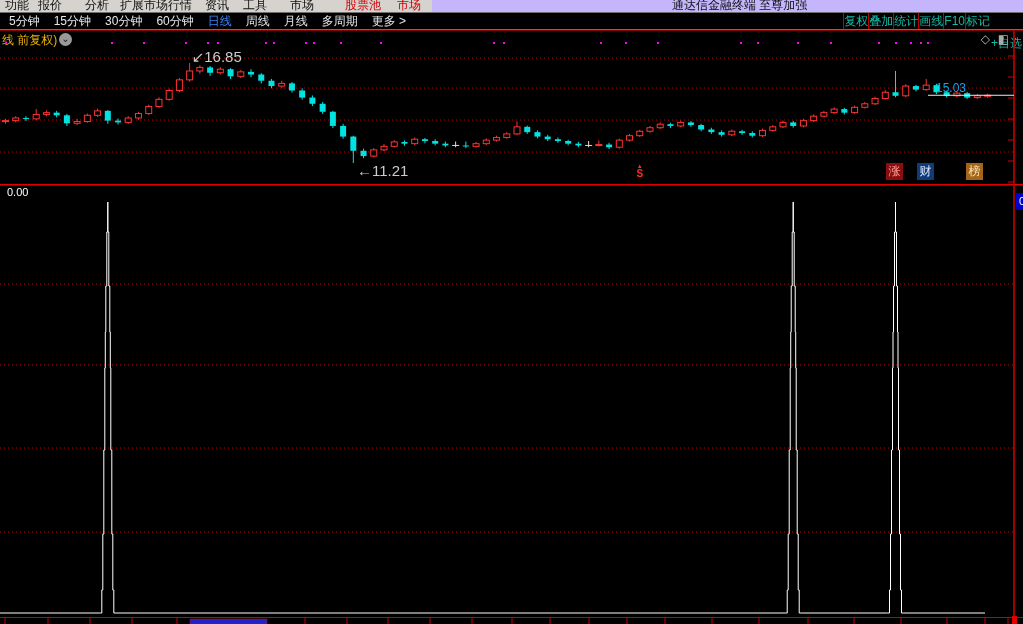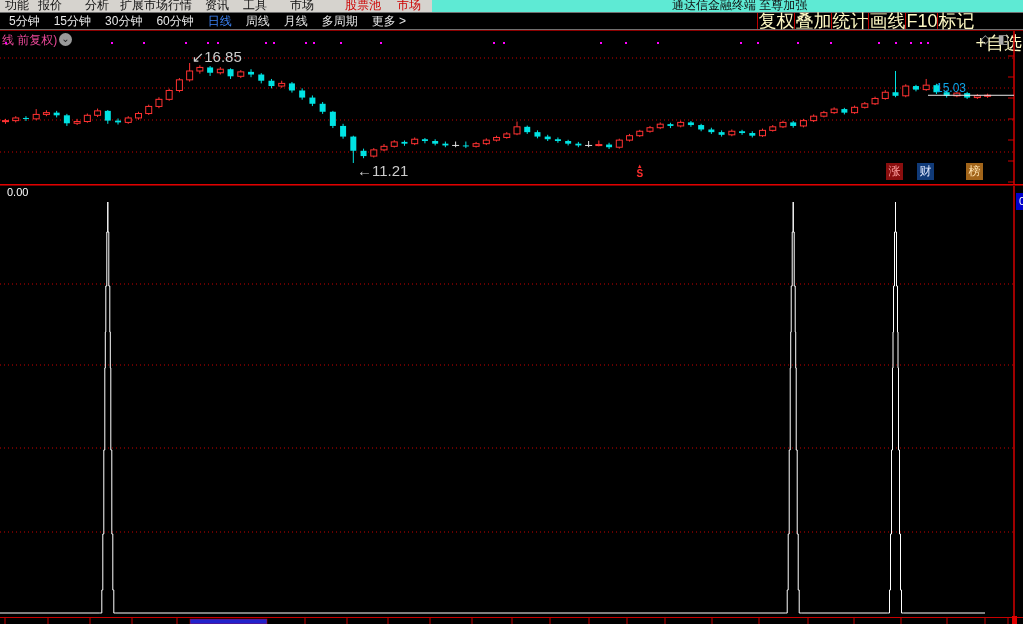--- a/index.html
+++ b/index.html
@@ -1,35 +1,35 @@
 <!DOCTYPE html>
 <html><head>
 <meta charset="utf-8">
 <style>
   html,body{margin:0;padding:0;background:#000;}
   body{position:relative;width:1023px;height:624px;overflow:hidden;
        font-family:"Liberation Sans","DejaVu Sans",sans-serif;}
   
-  .menubar{position:absolute;top:0;left:0;width:1023px;height:12px;background:#5eead4;overflow:hidden;}
+  .menubar{position:absolute;top:0;left:0;width:1023px;height:12px;background:#c4b5fd;overflow:hidden;}
   .menustrip{position:absolute;top:0;left:0;width:432px;height:12px;background:#d6d3ce;}
   .menubar span{position:absolute;top:-3px;font-size:12px;color:#111;white-space:nowrap;}
   .menubar span.red{color:#cc0000;}
   .brand{position:absolute;top:-3px;left:672px;font-size:12px;color:#e00000;white-space:nowrap;}
   
   .toolbar{position:absolute;top:12px;left:0;width:1023px;height:16px;background:#000;
            border-top:1px solid #6f6f6f;border-bottom:1px solid #6f6f6f;}
   .periods{position:absolute;left:2px;top:0;height:16px;display:flex;align-items:center;}
   .periods span{color:#e8e8e8;font-size:12px;padding:0 7px;cursor:default;}
   .periods span.active{color:#3b82f6;}
   .rbtns{position:absolute;right:0;top:0;height:16px;display:flex;}
-  .rbtns span{color:#fef9c3;font-size:18px;line-height:16px;padding:0 0;border-left:1px solid #c00000;white-space:nowrap;}
+  .rbtns span{color:#14b8a6;font-size:12px;line-height:16px;padding:0 0;border-left:1px solid #c00000;white-space:nowrap;}
   .rbtns span:last-child{border-right:1px solid #c00000;margin-top:22px;}
   
   .chartwin{position:absolute;top:30px;left:0;width:1023px;height:594px;border-top:1px solid #8b0000;}
-  .titlerow{position:absolute;top:32px;left:2px;color:#ec4899;font-size:12px;}
+  .titlerow{position:absolute;top:32px;left:2px;color:#eab308;font-size:12px;}
   .chev{position:absolute;top:33px;left:59px;width:13px;height:13px;border-radius:50%;background:#9a9a9a;
         color:#222;font-size:10px;line-height:11px;text-align:center;}
   .wicon{position:absolute;top:32px;color:#aaa;font-size:12px;}
   svg#gfx{position:absolute;top:0;left:0;}
   .pricelabel{position:absolute;color:#cccccc;font-size:15px;white-space:nowrap;}
   .lastlabel{position:absolute;color:#0ea5e9;font-size:12px;}
   .indval{position:absolute;top:186px;left:7px;color:#fff;font-size:11px;}
   .axisbox{position:absolute;top:193px;left:1016px;width:12px;height:17px;background:#0000cc;
            color:#fff;font-size:11px;text-align:center;line-height:17px;}
   .badge{position:absolute;top:163px;width:17px;height:17px;font-size:12px;text-align:center;line-height:17px;}

